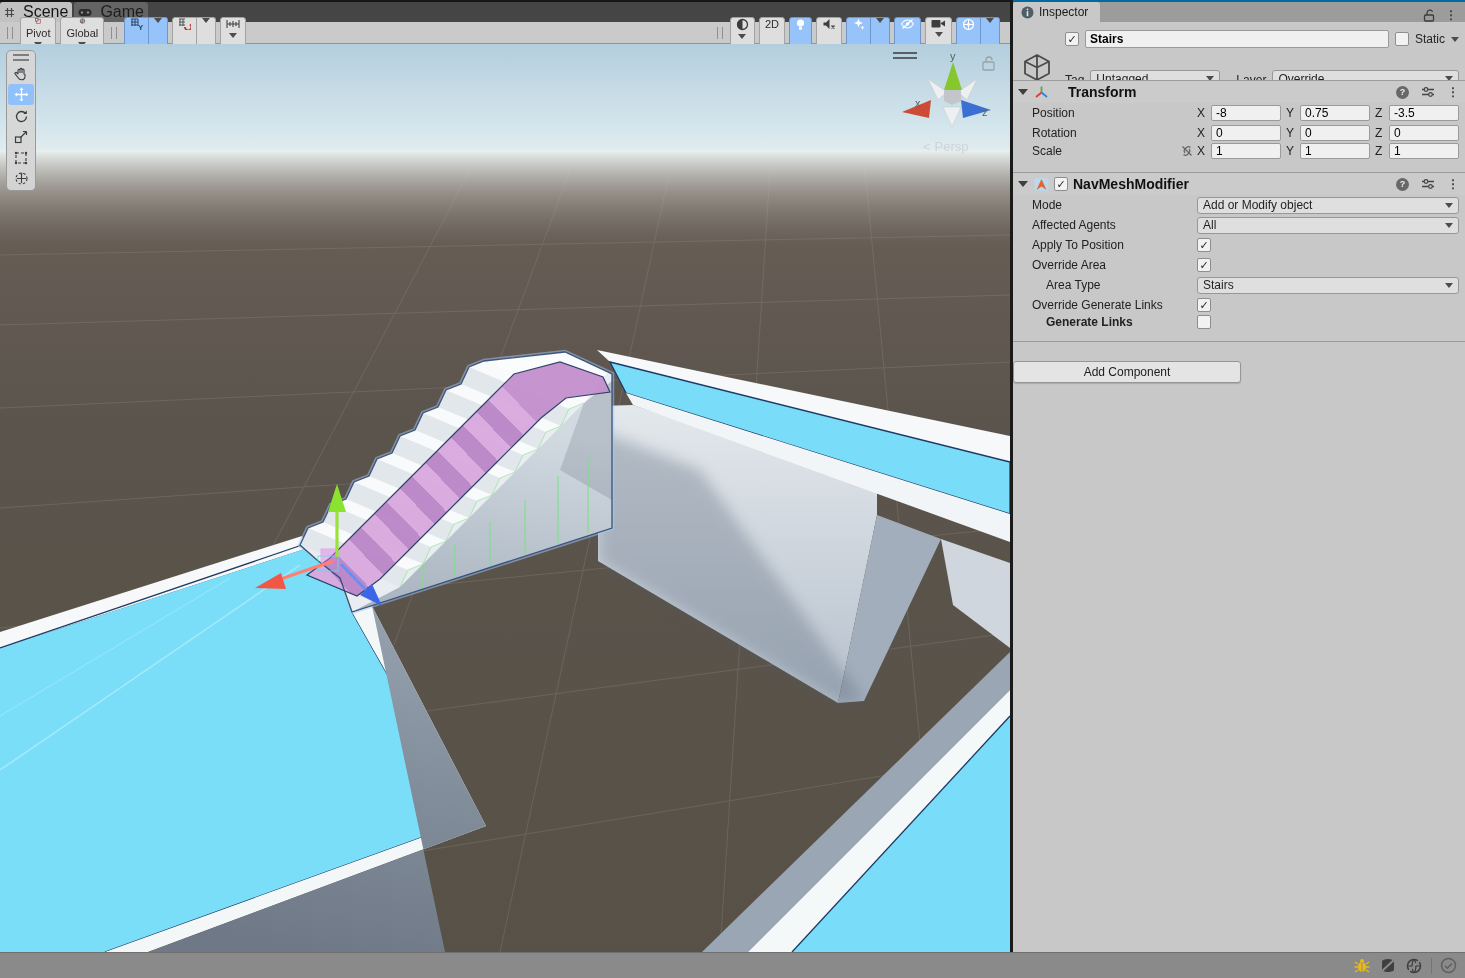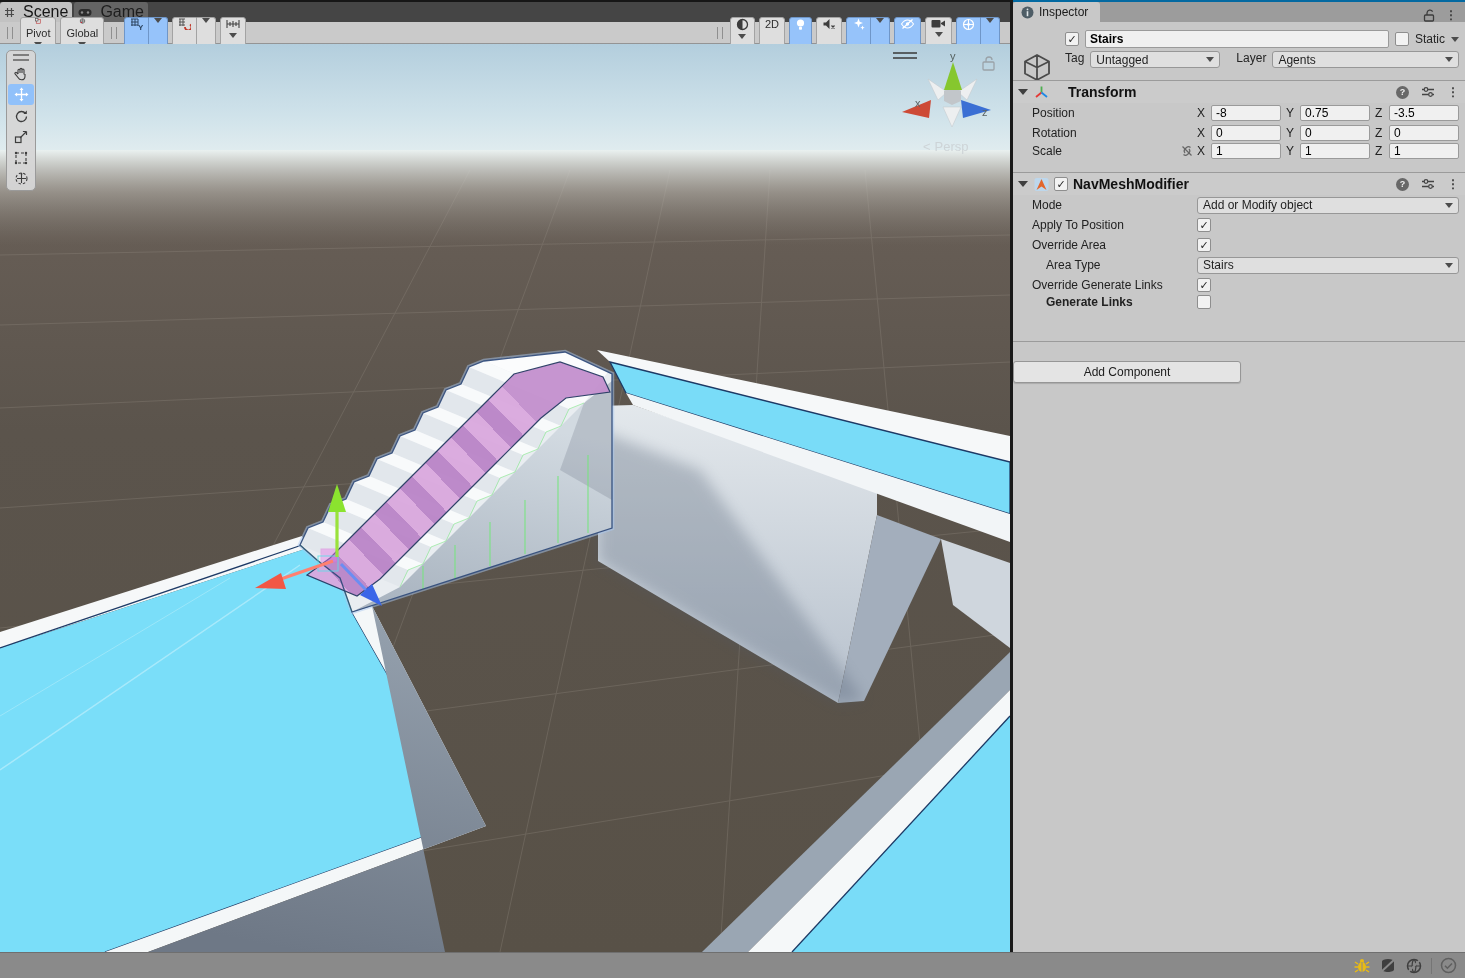--- a/index.html
+++ b/index.html
@@ -43,21 +43,21 @@
   
   .right-pane { position:absolute; left:1013px; top:0; width:452px; height:952px; background:#c8c8c8; }
   .insp-tabs { position:absolute; left:0; top:0; width:100%; height:22px; background:#9c9c9c;
                border-top:2px solid #0369a1; display:flex; align-items:flex-end; }
   .insp-tab { height:20px; background:#c8c8c8; border-radius:3px 3px 0 0; display:flex; align-items:center;
               gap:5px; padding:0 12px 0 8px; font-size:12px; color:#1a1a1a; }
   .insp-tab-icons { margin-left:auto; display:flex; align-items:center; gap:10px; padding-right:8px; color:#3a3a3a; }
 
   .gobj-header { position:absolute; left:0; top:22px; width:100%; height:56px; padding:5px 6px 0 6px; }
   .gobj-row1 { display:flex; align-items:center; gap:6px; height:24px; }
-  .gobj-row2 { display:flex; align-items:flex-start; gap:6px; height:24px; margin-top:0; padding-left:46px; }
+  .gobj-row2 { display:flex; align-items:flex-end; gap:6px; height:24px; margin-top:12px; padding-left:46px; }
   .checkbox { width:14px; height:14px; background:#f2f2f2; border:1px solid #8e8e8e; border-radius:2px;
               font-size:11px; line-height:12px; text-align:center; color:#262626; flex:none; }
   .name-field { flex:1; height:18px; background:#f0f0f0; border:1px solid #9a9a9a; border-radius:2px;
                 font-weight:bold; font-size:12px; padding:0 4px; font-family:"Liberation Sans",sans-serif; }
   .dropdown { height:17px; background:#dfdfdf; border:1px solid #979797; border-radius:3px;
               display:flex; align-items:center; padding:0 5px; font-size:12px; color:#1e1e1e; }
   .dropdown .tb-caret { margin-left:auto; }
   .lbl { color:#242424; }
 
   .comp { border-top:1px solid #9b9b9b; }
@@ -503,21 +503,21 @@
         <span class="tb-caret"></span>
       </div>
       <div class="gobj-row2">
         <span class="lbl">Tag</span>
         <div class="dropdown" style="width:130px;">
           <span>Untagged</span>
           <span class="tb-caret"></span>
         </div>
         <span class="lbl" style="margin-left:10px;">Layer</span>
         <div class="dropdown" style="flex:1;">
-          <span>Agents</span>
+          <span>Override</span>
           <span class="tb-caret"></span>
         </div>
       </div>
     </div>
 
     <div class="comp" style="position:absolute; left:0; top:80px; width:100%;">
       <div class="comp-header">
         <span class="foldout"></span>
         <svg width="15" height="15" viewBox="0 0 15 15">
           <path d="M7.5 7.5 L7.5 1.5" stroke="#4caf50" stroke-width="1.8"></path>
@@ -590,20 +590,27 @@
             <circle cx="5" cy="3.5" r="1.8" fill="#cbcbcb" stroke="#444" stroke-width="1.2"></circle>
             <circle cx="9.5" cy="8.5" r="1.8" fill="#cbcbcb" stroke="#444" stroke-width="1.2"></circle>
           </svg>
           <span class="kebab">⋮</span>
         </div>
       </div>
       <div class="prop-row">
         <span class="prop-label">Mode</span>
         <div class="dropdown prop-ctrl">
           <span>Add or Modify object</span>
+          <span class="tb-caret"></span>
+        </div>
+      </div>
+      <div class="prop-row">
+        <span class="prop-label">Affected Agents</span>
+        <div class="dropdown prop-ctrl">
+          <span>All</span>
           <span class="tb-caret"></span>
         </div>
       </div>
       <div class="prop-row">
         <span class="prop-label">Apply To Position</span>
         <span class="checkbox">✓</span>
       </div>
       <div class="prop-row">
         <span class="prop-label">Override Area</span>
         <span class="checkbox">✓</span>

